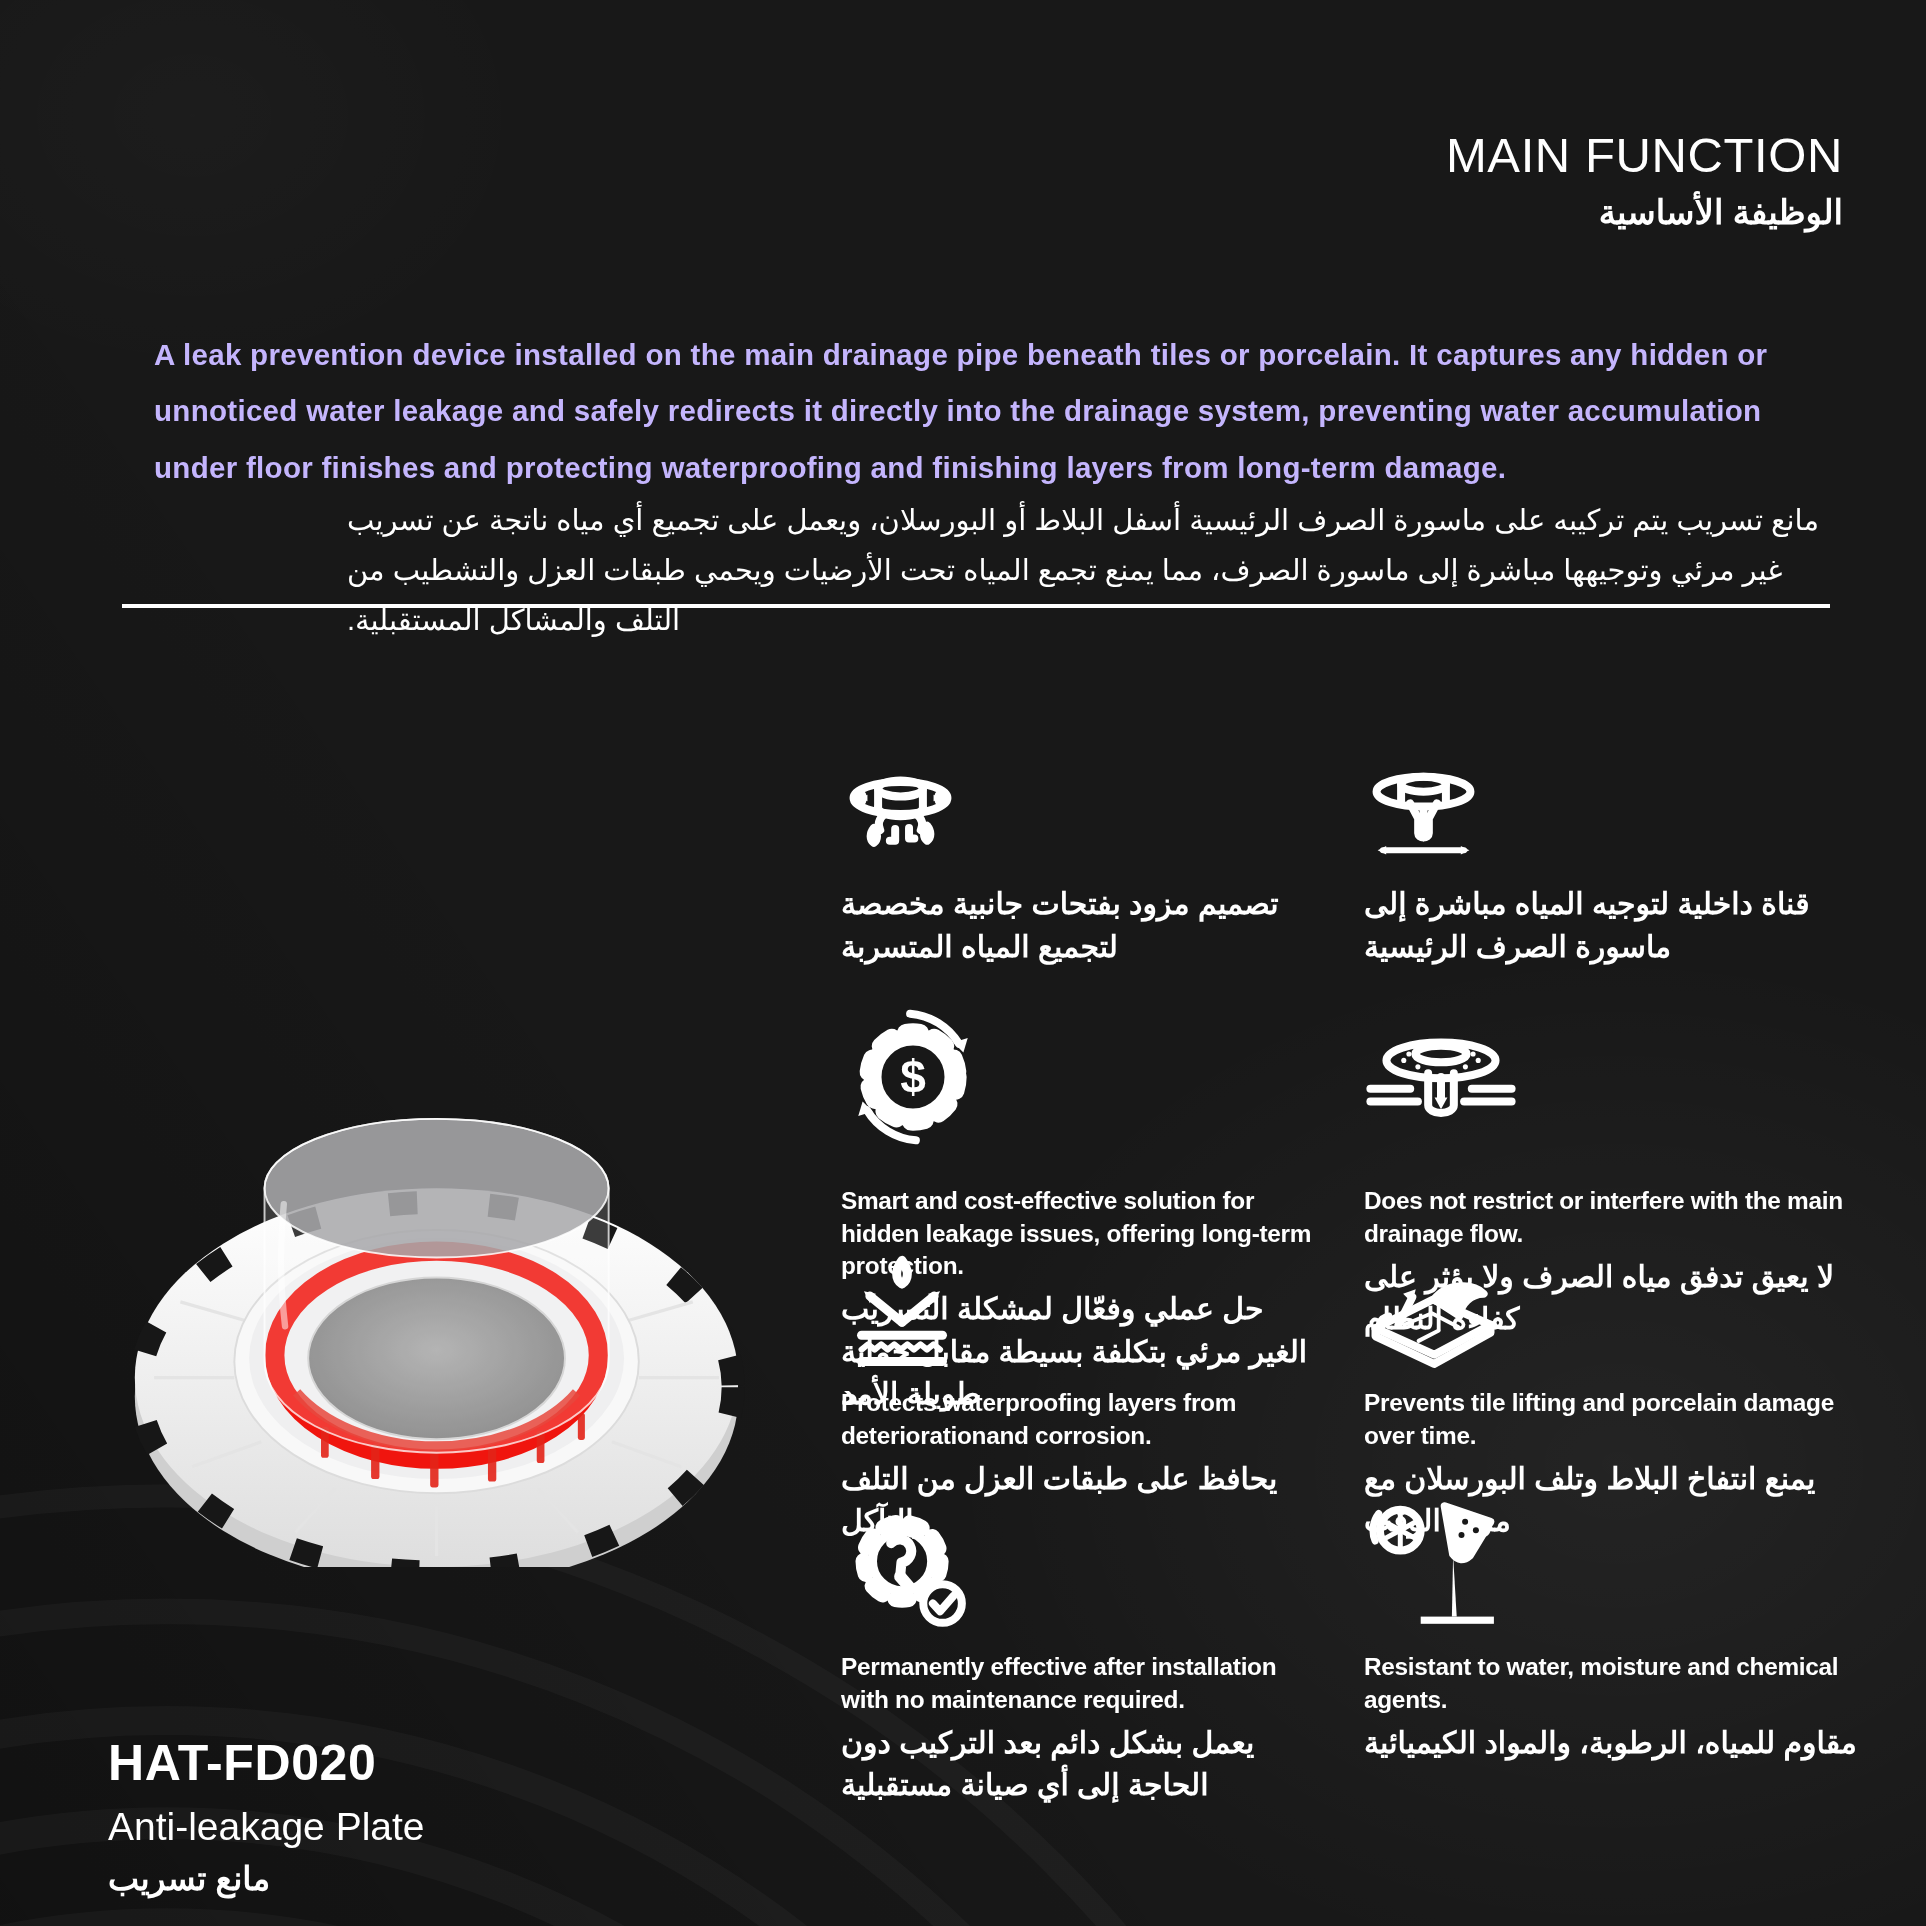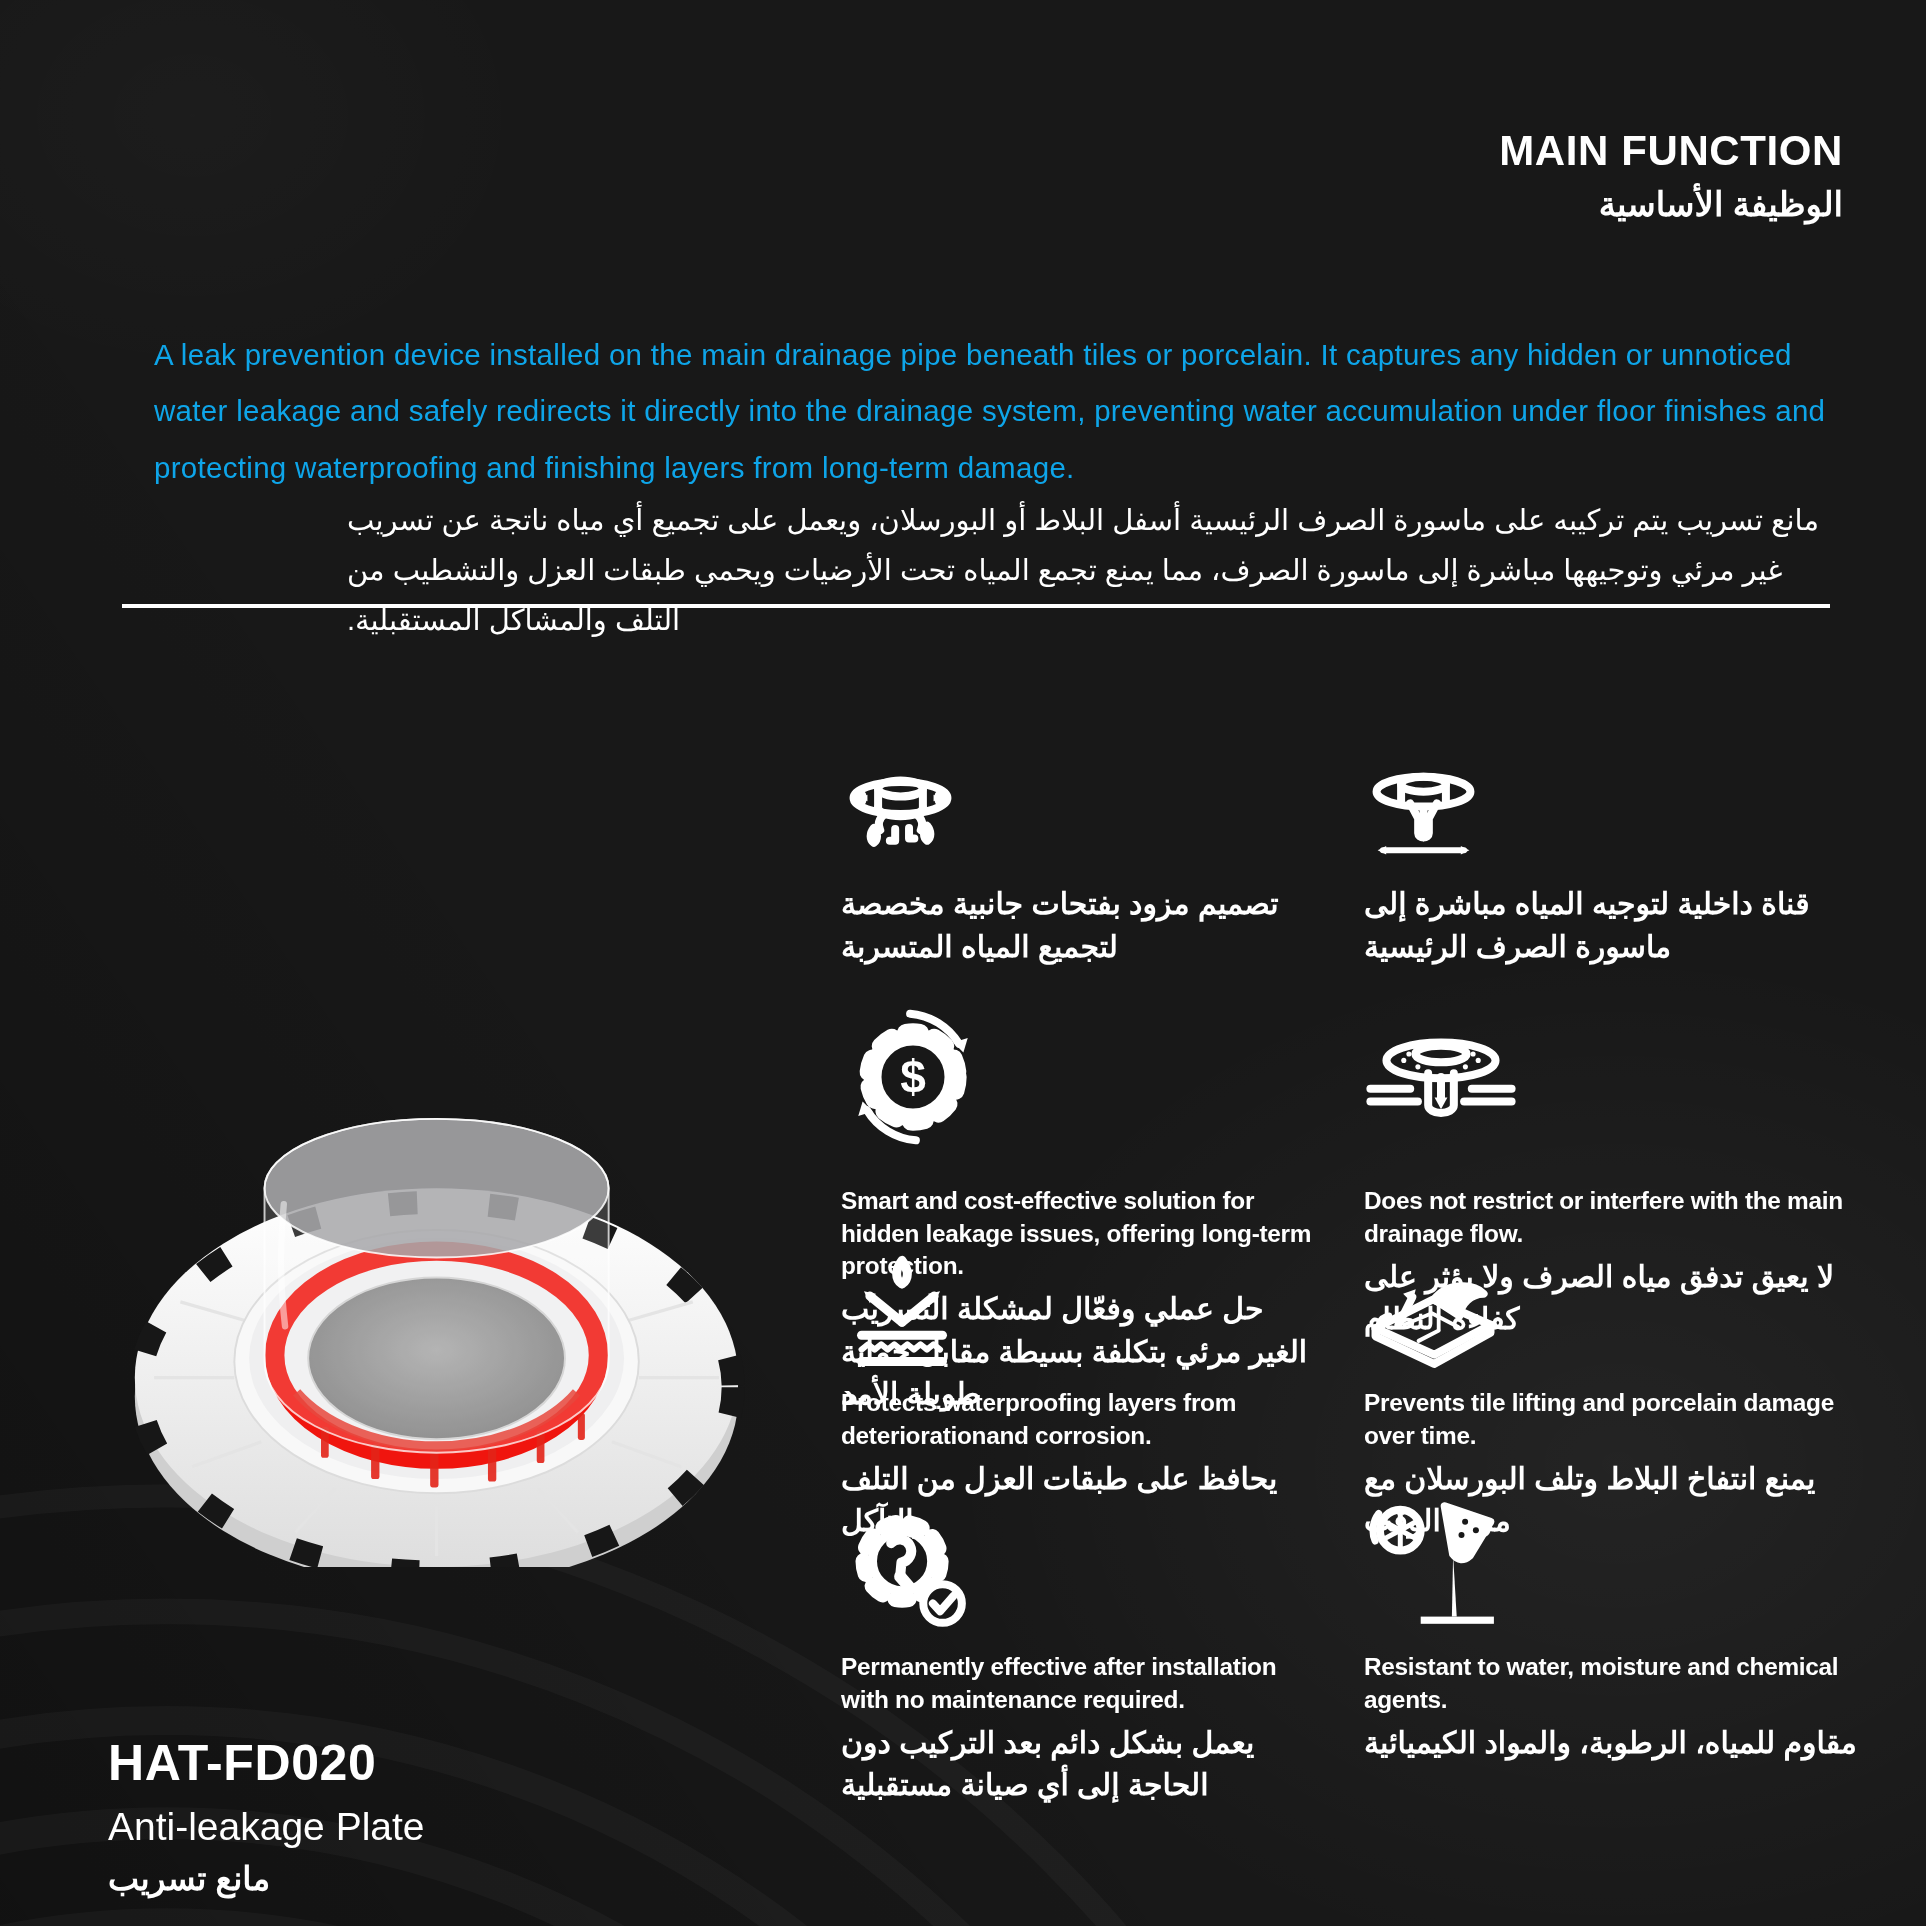--- a/index.html
+++ b/index.html
@@ -8,24 +8,24 @@
     font-family:"Liberation Sans",sans-serif;color:#ffffff;
     background:
       radial-gradient(1091px 835px at 84% 76%, rgba(255,255,255,0.05), transparent 62%),
       radial-gradient(578px 449px at 10% 6%, rgba(255,255,255,0.02), transparent 60%),
       linear-gradient(55deg, rgba(0,0,0,0.28) 0%, transparent 38%),
       #181818;
   }
   .abs{position:absolute;}
   
   .header{right:83px;top:127px;text-align:right;}
-  .header-title{font-size:42px;font-weight:bold;letter-spacing:0.6px;margin-left:35px;}
+  .header-title{font-size:49px;font-weight:normal;letter-spacing:0.6px;margin-left:35px;}
   .header-sub{font-size:34px;font-weight:bold;margin-top:9px;direction:rtl;}
   
-  .intro-en{left:154px;top:297px;width:1695px;font-size:29.5px;line-height:1.92;font-weight:normal;color:#0ea5e9;letter-spacing:0.3px;}
+  .intro-en{left:154px;top:297px;width:1695px;font-size:29.5px;line-height:1.92;font-weight:bold;color:#c4b5fd;letter-spacing:0.3px;}
   .intro-ar{right:83px;top:467px;width:1496px;font-size:29px;line-height:1.72;font-weight:normal;direction:rtl;text-align:left;}
   .divider{left:122px;top:604px;width:1708px;height:3.9px;background:#ffffff;}
   
   .feat-icon{display:flex;align-items:flex-end;}
   .feat-text{width:475px;}
   .feat-text.rcol{width:514px;}
   .feat-title{font-size:24.4px;font-weight:bold;line-height:1.34;letter-spacing:-0.3px;margin:0;}
   .feat-ar{font-size:30px;font-weight:bold;line-height:1.42;margin-top:5.1px;direction:rtl;text-align:left;}
   svg.icon *{vector-effect:non-scaling-stroke;}
   

